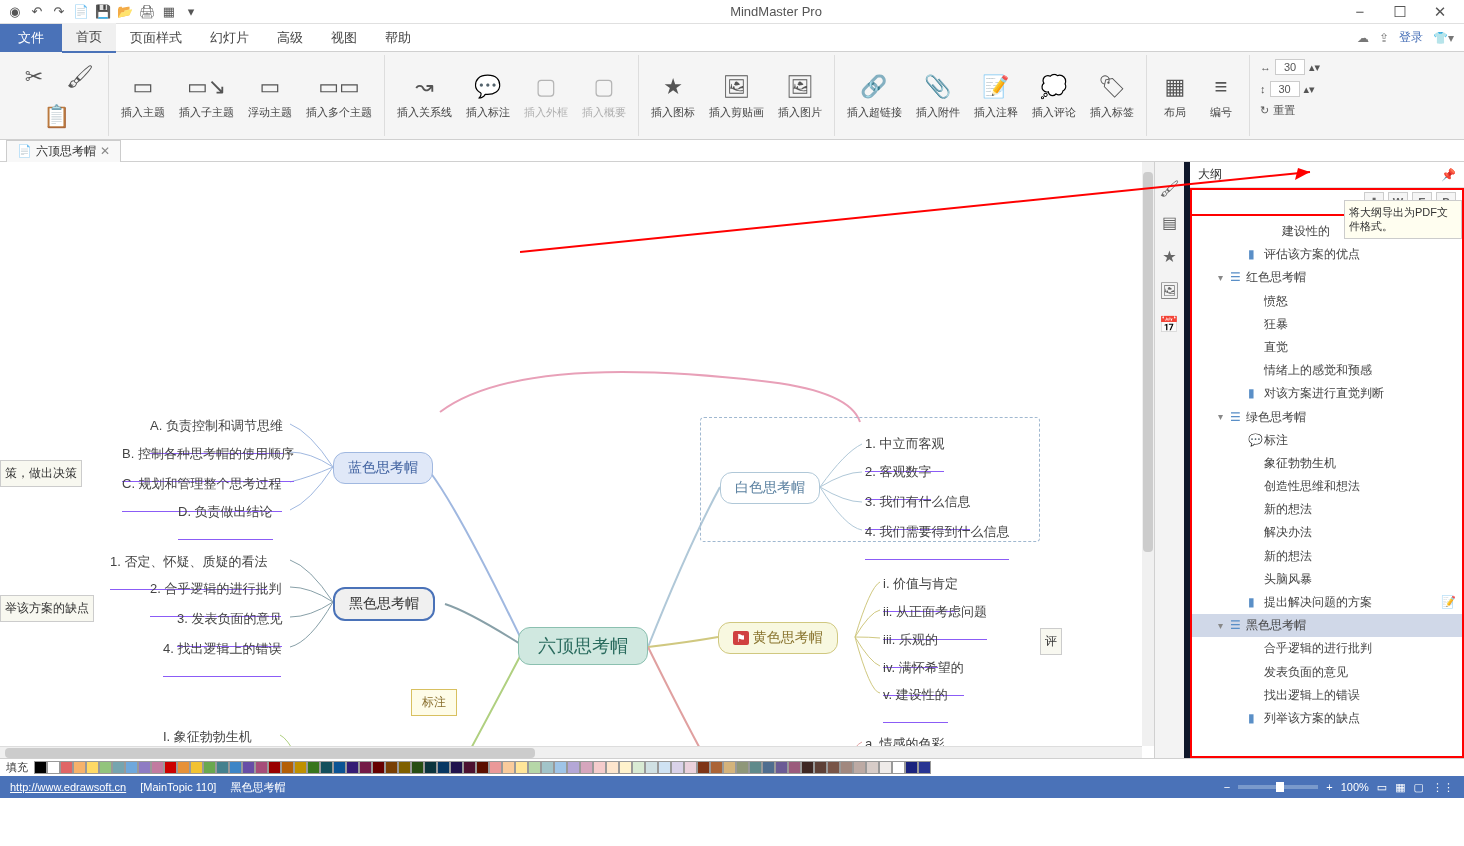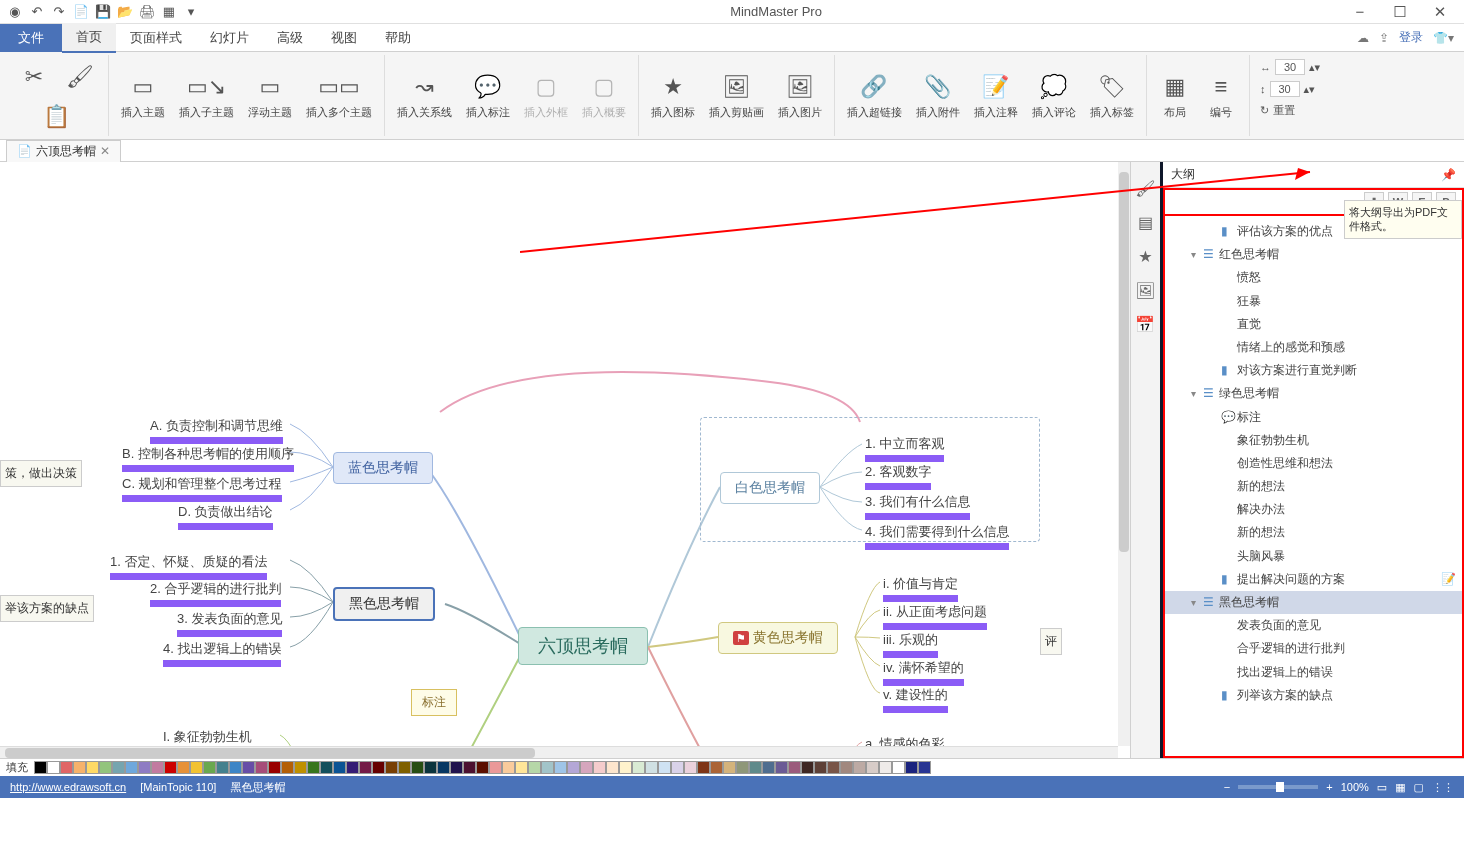--- a/index.html
+++ b/index.html
@@ -38,42 +38,42 @@
 .doctab { display: flex; align-items: center; gap: 4px; padding: 2px 10px; border: 1px solid #ccc; border-bottom: none; background: #f8f8f8; font-size: 12px; }
 .doctab-close { color: #888; cursor: pointer; }
 
 
 .main { height: 596px; display: flex; }
 .canvas { flex: 1; position: relative; background: #fff; overflow: hidden; }
 .side-icons { width: 30px; background: #f3f3f3; border-left: 1px solid #d0d0d0; display: flex; flex-direction: column; gap: 14px; padding-top: 16px; align-items: center; }
 .side-icon { width: 20px; height: 20px; color: #666; font-size: 16px; cursor: pointer; display: flex; align-items: center; justify-content: center; }
 
 
-.outline { width: 304px; background: #fff; border-left: 3px solid #0f172a; display: flex; flex-direction: column; }
+.outline { width: 280px; background: #fff; border-left: 6px solid #0f172a; display: flex; flex-direction: column; }
 .outline-header { height: 26px; display: flex; align-items: center; padding: 0 8px; border-bottom: 1px solid #e0e0e0; font-size: 12px; }
 .outline-header .pin { margin-left: auto; color: #888; cursor: pointer; }
 .export-row { height: 28px; display: flex; justify-content: flex-end; gap: 4px; padding: 4px 6px; align-items: center; border: 2px solid red; }
 .export-btn { width: 20px; height: 20px; border: 1px solid #ccc; display: flex; align-items: center; justify-content: center; font-size: 11px; font-weight: bold; color: #666; cursor: pointer; background: #f5f5f5; }
 .export-tooltip { position: absolute; right: 2px; top: 200px; width: 118px; background: #fffef0; border: 1px solid #ccc; padding: 4px; font-size: 11px; line-height: 1.3; z-index: 20; }
 .outline-body { flex: 1; overflow-y: auto; padding: 4px 0; border: 2px solid red; border-top: none; }
 .outline-item { display: flex; align-items: center; padding: 2px 6px; font-size: 12px; color: #444; cursor: pointer; line-height: 1.6; }
 .outline-item.selected { background: #d0d8e8; }
 .outline-item .chev { width: 12px; color: #888; font-size: 10px; }
 .outline-item .ico { width: 16px; font-size: 12px; color: #5a8fc7; }
 .note-icon-right { margin-left: auto; color: #888; }
 
 
-.node { position: absolute; border: 1px solid; border-radius: 4px; padding: 6px 14px; font-size: 14px; text-align: center; }
+.node { position: absolute; border: 1px solid; border-radius: 12px; padding: 6px 14px; font-size: 14px; text-align: center; }
 .node.center { background: #d0e8e0; border-color: #8bc0b0; color: #2a6b5e; font-size: 18px; }
 .node.blue { background: #e0e8f8; border-color: #a0b8e0; color: #4062a0; }
 .node.black { background: #f0f0f0; border: 2px solid #4a72b8; color: #333; }
 .node.white { background: #fff; border-color: #b0c8d8; color: #5a80a0; }
 .node.yellow { background: #f8f8e0; border-color: #d0c880; color: #8a7530; }
 .annotation { position: absolute; border: 1px solid #d8c060; background: #fefce8; padding: 4px 10px; font-size: 12px; color: #8a7030; }
-.leaf { position: absolute; font-size: 13px; color: #444; white-space: nowrap; border-bottom: 7px solid #8b5cf6; padding-bottom: 2px; }
+.leaf { position: absolute; font-size: 13px; color: #444; white-space: nowrap; border-bottom: 1px solid #8b5cf6; padding-bottom: 18px; }
 .callout { position: absolute; border: 1px dashed #a0b8d0; border-radius: 4px; padding: 4px 8px; font-size: 12px; color: #5a80a0; background: #f8fbff; }
 .callout-edge { position: absolute; font-size: 12px; padding: 4px; }
 svg.edges { position: absolute; inset: 0; width: 100%; height: 100%; pointer-events: none; }
 
 
 .red-arrow { position: absolute; z-index: 30; pointer-events: none; }
 
 
 .colorbar { height: 18px; display: flex; align-items: center; border-top: 1px solid #d0d0d0; padding-left: 6px; }
 .colorbar-label { font-size: 11px; margin-right: 6px; }
@@ -346,20 +346,25 @@
       <span>大纲</span>
       <span class="pin">📌</span>
     </div>
     <div class="export-row">
       <span class="export-btn" style="position:relative">⬇</span>
       <span class="export-btn">W</span>
       <span class="export-btn">E</span>
       <span class="export-btn">P</span>
     </div>
     <div class="outline-body" id="outline-body">
+        <div class="outline-item" style="padding-left: 62px;">
+          <span class="chev"></span>
+          <span class="ico"></span>
+          <span>建设性的</span>
+        </div>
         <div class="outline-item" style="padding-left: 44px;">
           <span class="chev"></span>
           <span class="ico">▮</span>
           <span>评估该方案的优点</span>
         </div>
         <div class="outline-item" style="padding-left: 26px;">
           <span class="chev">▾</span>
           <span class="ico">☰</span>
           <span>红色思考帽</span>
         </div>
@@ -435,26 +440,26 @@
           <span class="note-icon-right">📝</span>
         </div>
         <div class="outline-item selected" style="padding-left: 26px;">
           <span class="chev">▾</span>
           <span class="ico">☰</span>
           <span>黑色思考帽</span>
         </div>
         <div class="outline-item" style="padding-left: 44px;">
           <span class="chev"></span>
           <span class="ico"></span>
+          <span>合乎逻辑的进行批判</span>
+        </div>
+        <div class="outline-item" style="padding-left: 44px;">
+          <span class="chev"></span>
+          <span class="ico"></span>
           <span>发表负面的意见</span>
-        </div>
-        <div class="outline-item" style="padding-left: 44px;">
-          <span class="chev"></span>
-          <span class="ico"></span>
-          <span>合乎逻辑的进行批判</span>
         </div>
         <div class="outline-item" style="padding-left: 44px;">
           <span class="chev"></span>
           <span class="ico"></span>
           <span>找出逻辑上的错误</span>
         </div>
         <div class="outline-item" style="padding-left: 44px;">
           <span class="chev"></span>
           <span class="ico">▮</span>
           <span>列举该方案的缺点</span>

